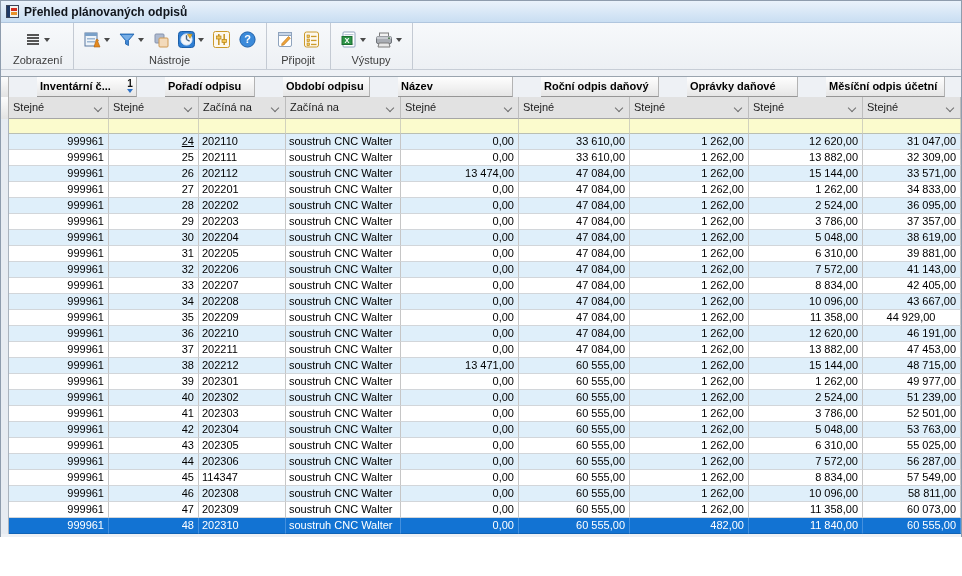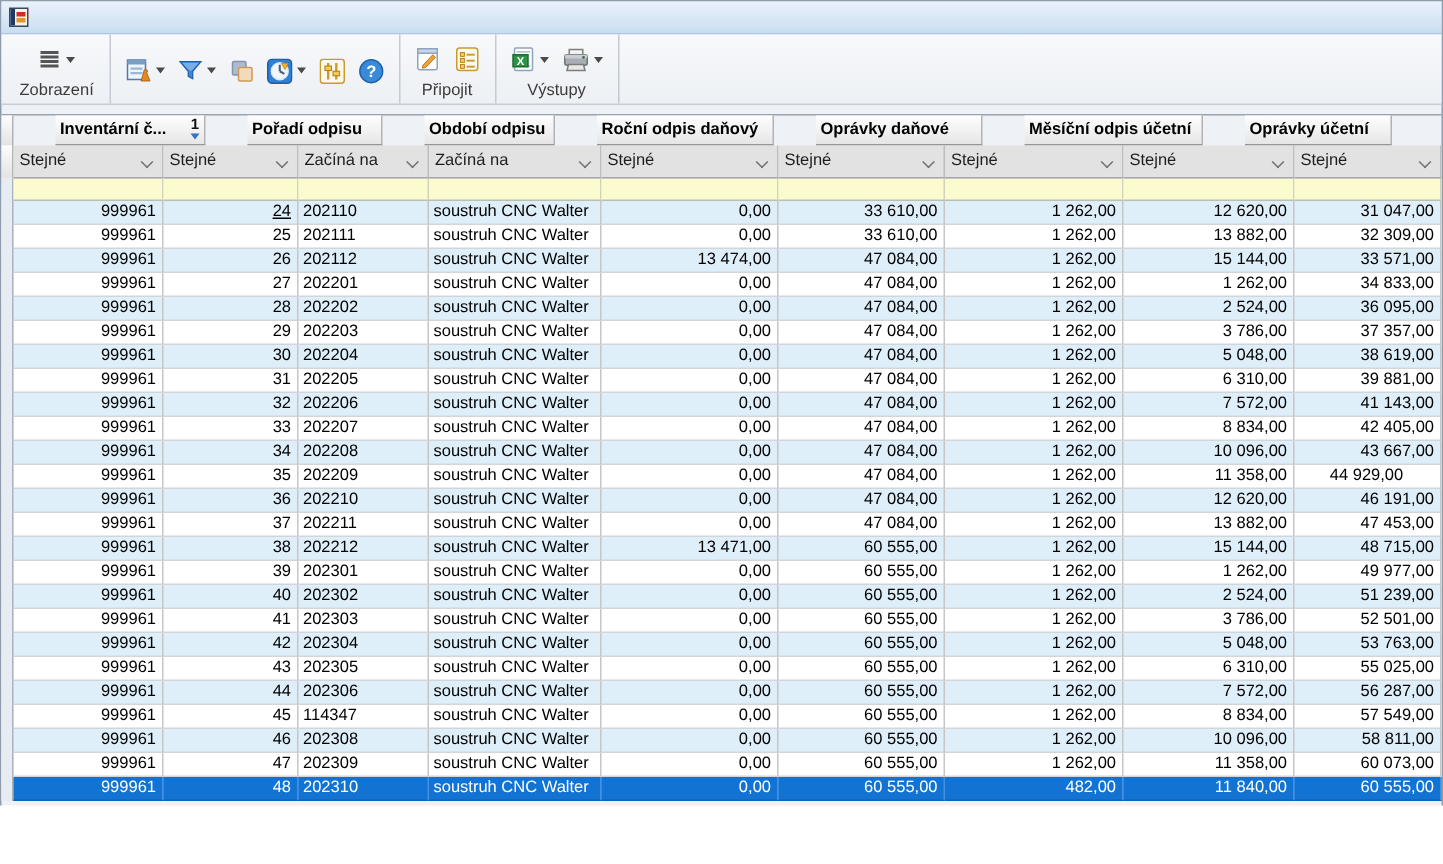--- a/index.html
+++ b/index.html
@@ -53,20 +53,21 @@
   .grow.alt { background:#dfeffa; }
   .grow.sel .gcell { background:#1273d3; color:#ffffff; border-right:1px solid #4490de; border-bottom:1px solid #0f63b6; }
 </style>
 </head>
 <body>
 
 <div id="window">
 
   <div class="titlebar">
     <span class="appicon"></span>
+    <span class="apptitle">Přehled plánovaných odpisů</span>
   </div>
 
   <div class="toolbar">
 
     <div class="tgroup">
       <div class="ticons">
         <div class="tbtn">
           <span>
             <svg width="16" height="14" viewBox="0 0 16 14">
               <rect x="2" y="1" width="12" height="2" fill="#555"></rect>
@@ -137,20 +138,21 @@
         </div>
         <div class="tbtn">
           <span>
             <svg width="17" height="17" viewBox="0 0 17 17">
               <circle cx="8.5" cy="8.5" r="7.6" fill="#3b8ada" stroke="#1d5fa8"></circle>
               <text x="8.5" y="12.4" font-size="11" font-weight="bold" fill="#ffffff" text-anchor="middle" font-family="Liberation Sans, sans-serif">?</text>
             </svg>
           </span>
         </div>
       </div>
+      <div class="tcaption">Nástroje</div>
     </div>
 
     <div class="tgroup">
       <div class="ticons">
         <div class="tbtn">
           <span>
             <svg width="17" height="17" viewBox="0 0 17 17">
               <rect x="1.5" y="1.5" width="13" height="14" rx="1.5" fill="#ffffff" stroke="#8fa3bd"></rect>
               <rect x="1.5" y="1.5" width="13" height="3" fill="#c8d6e8" stroke="#8fa3bd"></rect>
               <path d="M5 12.5 L11.5 5.5 L13.3 7.2 L6.8 14 L4.6 14.4 Z" fill="#f0a33a" stroke="#b06f10" stroke-width="0.6"></path>
@@ -209,20 +211,21 @@
 
   <div class="gridwrap">
     <div class="hrow" id="ghead">
         <div class="icell"></div>
         <div class="hcell" style="width: 100px; flex: 0 0 100px;"><span>Inventární č...</span><div class="sortind">
             <b>1</b>
             <i></i>
           </div></div>
         <div class="hcell" style="width: 90px; flex: 0 0 90px;"><span>Pořadí odpisu</span></div>
         <div class="hcell" style="width: 87px; flex: 0 0 87px;"><span>Období odpisu</span></div>
+        <div class="hcell" style="width: 115px; flex: 0 0 115px;"><span>Název</span></div>
         <div class="hcell" style="width: 118px; flex: 0 0 118px;"><span>Roční odpis daňový</span></div>
         <div class="hcell" style="width: 111px; flex: 0 0 111px;"><span>Oprávky daňové</span></div>
         <div class="hcell" style="width: 119px; flex: 0 0 119px;"><span>Měsíční odpis účetní</span></div>
         <div class="hcell" style="width: 98px; flex: 0 0 98px;"><span>Oprávky účetní</span></div>
       </div>
     <div class="frow" id="gfilter">
         <div class="icell"></div>
         <div class="fcell" style="width: 100px; flex: 0 0 100px;"><span>Stejné</span><div class="chev"></div></div>
         <div class="fcell" style="width: 90px; flex: 0 0 90px;"><span>Stejné</span><div class="chev"></div></div>
         <div class="fcell" style="width: 87px; flex: 0 0 87px;"><span>Začíná na</span><div class="chev"></div></div>

